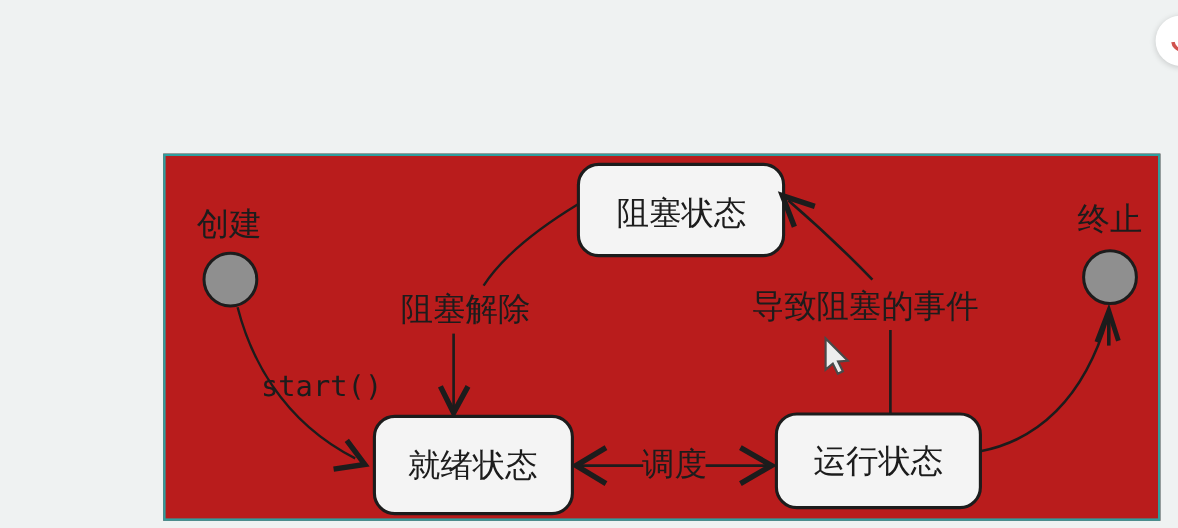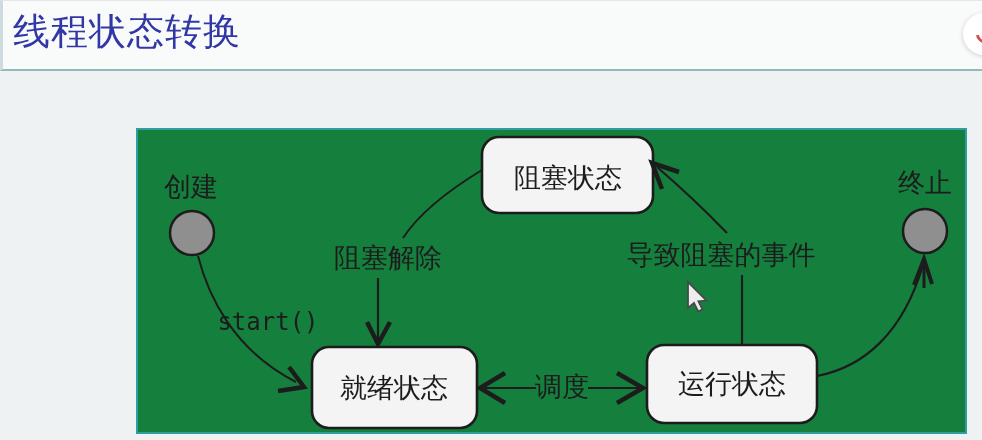--- a/index.html
+++ b/index.html
@@ -32,40 +32,37 @@
   }
   .refresh-glyph{
     width:17px;height:17px;border-radius:50%;
     border:3.5px solid #d0524e;border-top-color:transparent;
     transform:rotate(-50deg);
     box-sizing:border-box;
   }
   
   .diagram-panel{
     position:absolute;left:136px;top:128px;width:831px;height:306px;
-    background:#15803d;border:2px solid #2f9e9e;box-sizing:border-box;
+    background:#b91c1c;border:2px solid #2f9e9e;box-sizing:border-box;
   }
   .diagram-panel svg{display:block;}
   text.dlabel{
     font-family:"Liberation Sans","DejaVu Sans",sans-serif;
     font-size:27px;fill:#1c1c1c;
   }
   text.dmono{
     font-family:"DejaVu Sans Mono","Liberation Mono",monospace;
     font-size:24px;fill:#1c1c1c;
   }
 </style>
 </head>
 <body>
 
 <div class="screen">
 
-  <div class="title-bar">
-    <div class="page-title">线程状态转换</div>
-  </div>
 
   <div class="refresh-badge">
     <span class="refresh-glyph"></span>
   </div>
 
   <div class="diagram-panel">
     <svg width="827" height="302" viewBox="0 0 827 302">
 
       <text class="dlabel" x="53" y="66" text-anchor="middle">创建</text>
       <circle cx="54" cy="103" r="22" fill="#8f8f8f" stroke="#1c1c1c" stroke-width="2.5"></circle>

